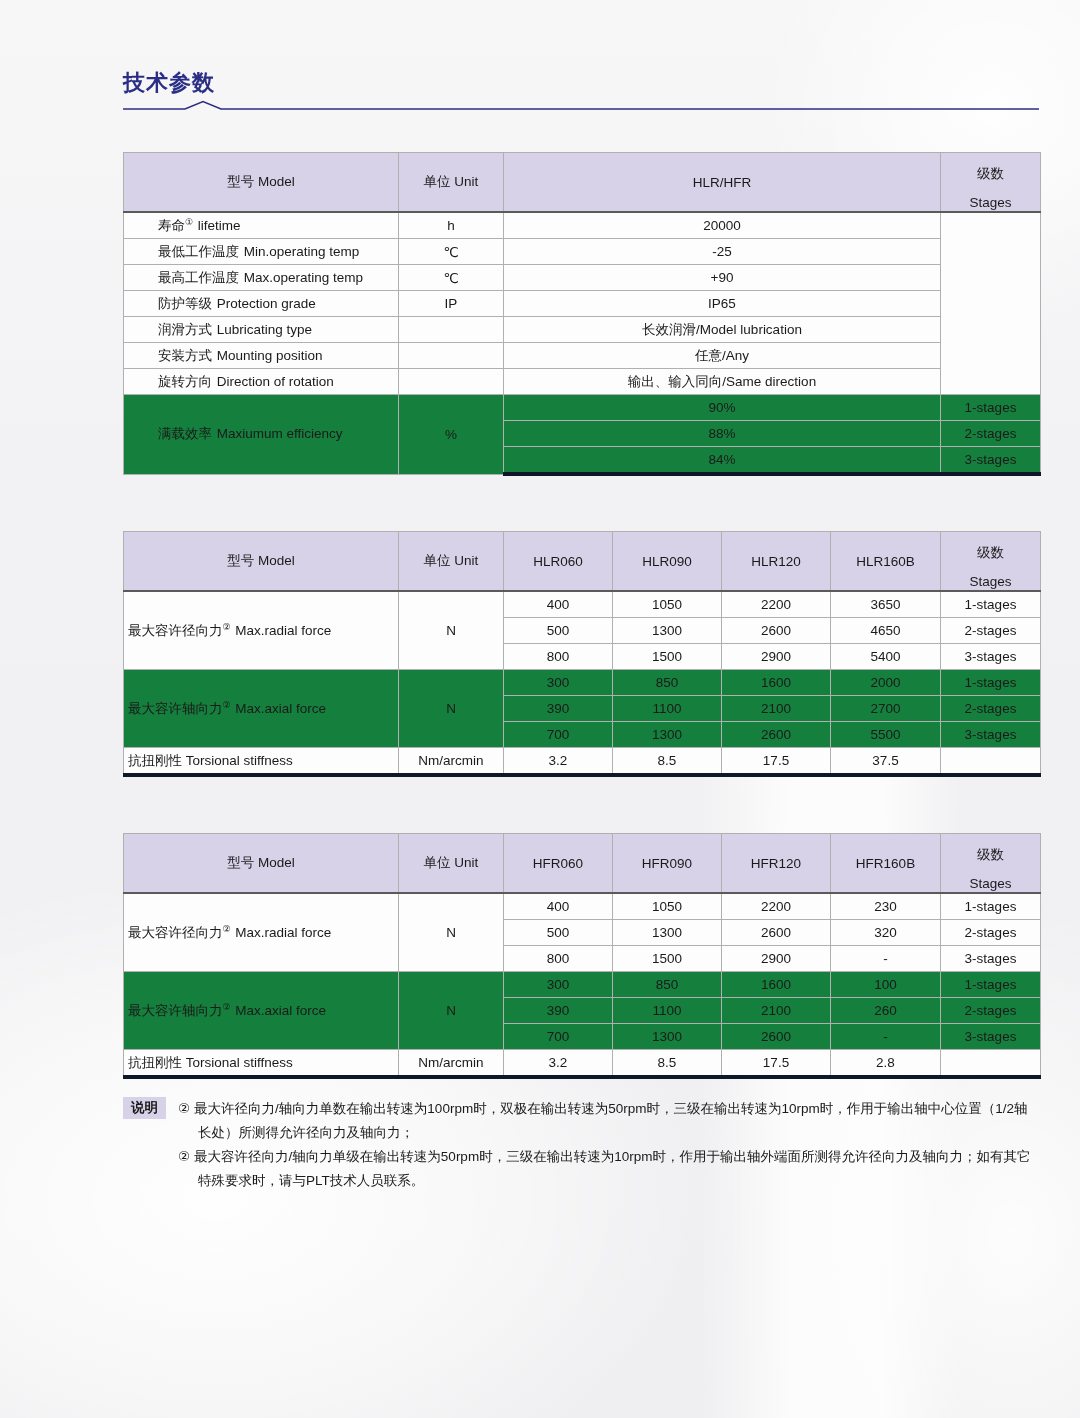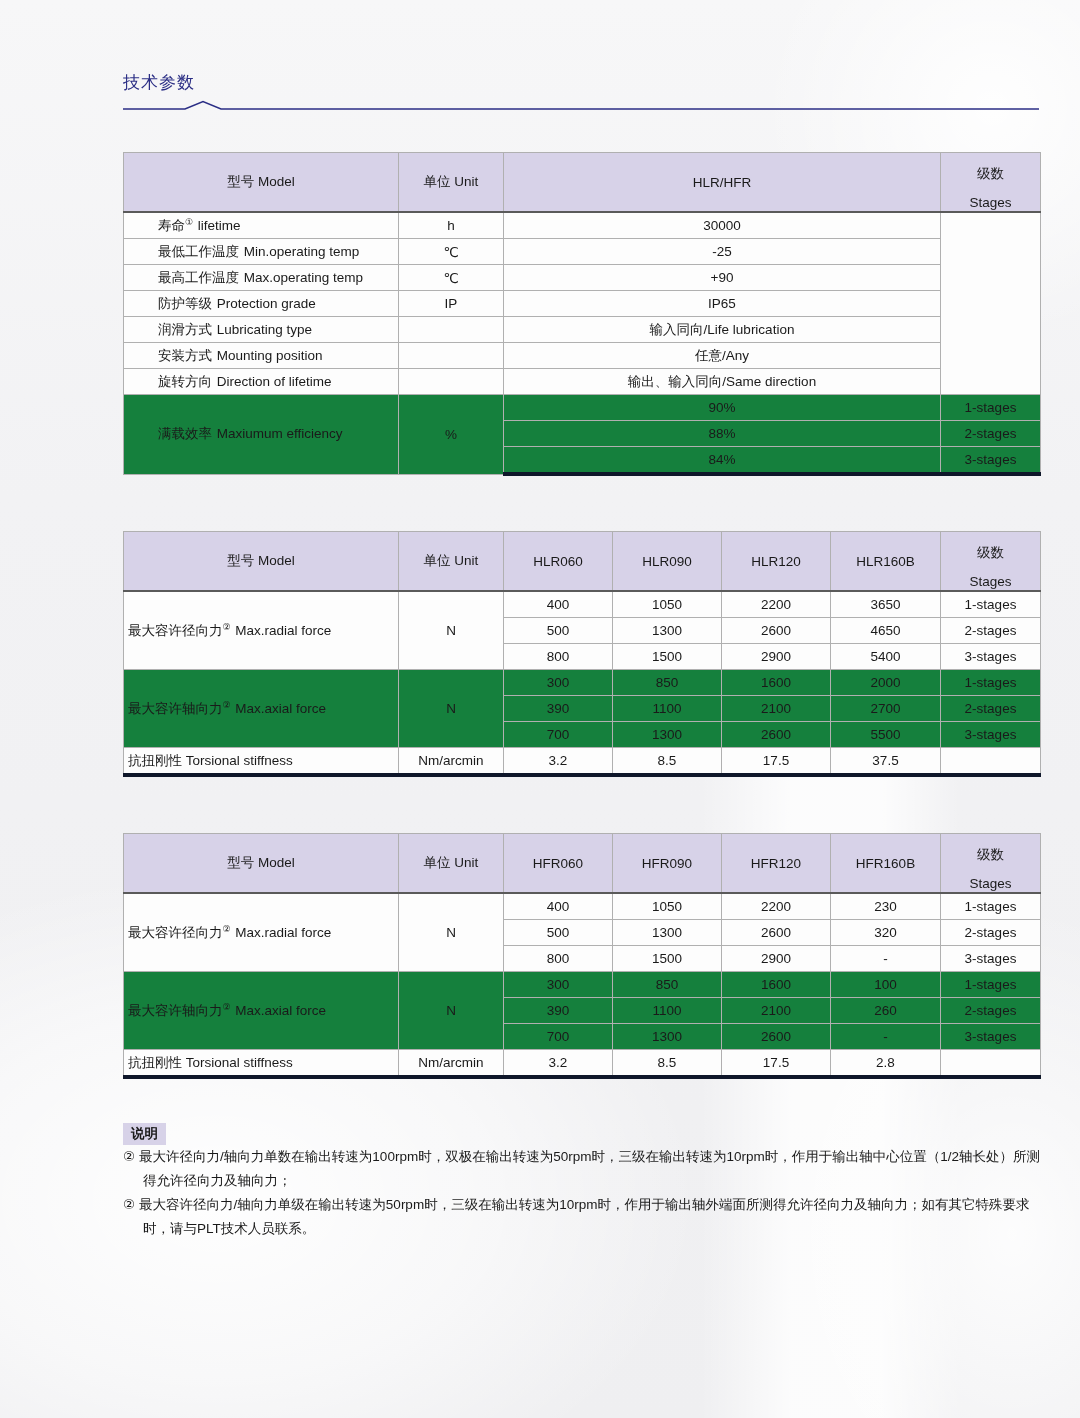--- a/index.html
+++ b/index.html
@@ -15,21 +15,21 @@
        background:radial-gradient(ellipse at 40% 55%,rgba(255,255,255,.95) 0%,rgba(255,255,255,.55) 38%,rgba(255,255,255,0) 68%);}
   .wm2{left:700px;bottom:0;width:260px;height:760px;
        background:linear-gradient(90deg,rgba(255,255,255,0) 0%,rgba(255,255,255,.8) 35%,rgba(255,255,255,.8) 70%,rgba(255,255,255,0) 100%);}
   .wm3{right:-80px;top:-60px;width:420px;height:420px;
        background:radial-gradient(circle at 60% 40%,rgba(255,255,255,.9) 0%,rgba(255,255,255,0) 65%);}
   .wm4{right:-40px;bottom:-40px;width:360px;height:560px;
        background:radial-gradient(ellipse at 70% 60%,rgba(255,255,255,.85) 0%,rgba(255,255,255,0) 70%);}
 
   .content{position:relative;z-index:2;padding:0 40px 0 123px;width:917px;}
 
-  .page-title{margin:68px 0 0 0;font-size:17px;line-height:30px;font-weight:normal;color:#2b2e85;letter-spacing:1px;}
+  .page-title{margin:68px 0 0 0;font-size:22px;line-height:30px;font-weight:bold;color:#2b2e85;letter-spacing:1px;}
   .title-rule{display:block;margin-top:2px;}
 
   table{border-collapse:collapse;table-layout:fixed;width:917px;font-size:13.5px;}
   .t1{margin-top:40px;}
   .t2{margin-top:55px;}
   .t3{margin-top:56px;}
 
   th,td{border:1px solid #b0b0b0;padding:0 4px;text-align:center;font-weight:normal;
         overflow:hidden;white-space:nowrap;}
   thead th{background:#d7d2e8;border-bottom:2px solid #5a5a5a;color:#1a1a1a;}
@@ -37,21 +37,21 @@
   .t2 thead th,.t3 thead th{height:56px;}
   tbody td{background:#fdfdfd;height:25px;}
   .t1 tbody td.eff,.gray td{background:#15803d;}
   td.lbl{text-align:left;padding-left:34px;}
   td.lblc{text-align:left;}
   tr.lastrow td{border-bottom:4px solid #0f172a;}
   sup{font-size:9px;vertical-align:super;line-height:0;}
   .en{margin-left:.35em;}
   .hdr2 span{display:block;line-height:17px;margin-top:12px;}
 
-  .notes{display:flex;margin-top:44px;align-items:flex-start;font-size:13.5px;flex-direction:column;}
+  .notes{display:flex;margin-top:18px;align-items:flex-start;font-size:13.5px;}
   .notes-badge{flex:0 0 auto;background:#d7d2e8;color:#1a1a1a;font-weight:bold;
                padding:2px 8px;margin-right:12px;line-height:18px;}
   .notes-list{flex:1;line-height:24px;}
   .note{padding-left:20px;text-indent:-20px;}
   .note .mk{margin-right:4px;}
 </style>
 </head>
 <body>
 
 <div class="wm wm1"></div>
@@ -81,50 +81,50 @@
         <th class="hdr2">
           <span>级数</span>
           <span>Stages</span>
         </th>
       </tr>
     </thead>
     <tbody>
       <tr>
         <td class="lbl"><span>寿命</span><sup>①</sup><span class="en">lifetime</span></td>
         <td>h</td>
-        <td>30000</td>
+        <td>20000</td>
         <td rowspan="7"></td>
       </tr>
       <tr>
         <td class="lbl"><span>最低工作温度</span><sup></sup><span class="en">Min.operating temp</span></td>
         <td>℃</td>
         <td>-25</td>
       </tr>
       <tr>
         <td class="lbl"><span>最高工作温度</span><sup></sup><span class="en">Max.operating temp</span></td>
         <td>℃</td>
         <td>+90</td>
       </tr>
       <tr>
         <td class="lbl"><span>防护等级</span><sup></sup><span class="en">Protection grade</span></td>
         <td>IP</td>
         <td>IP65</td>
       </tr>
       <tr>
         <td class="lbl"><span>润滑方式</span><sup></sup><span class="en">Lubricating type</span></td>
         <td></td>
-        <td>输入同向/Life lubrication</td>
+        <td>长效润滑/Model lubrication</td>
       </tr>
       <tr>
         <td class="lbl"><span>安装方式</span><sup></sup><span class="en">Mounting position</span></td>
         <td></td>
         <td>任意/Any</td>
       </tr>
       <tr>
-        <td class="lbl"><span>旋转方向</span><sup></sup><span class="en">Direction of lifetime</span></td>
+        <td class="lbl"><span>旋转方向</span><sup></sup><span class="en">Direction of rotation</span></td>
         <td></td>
         <td>输出、输入同向/Same direction</td>
       </tr>
       <tr>
         <td class="lbl eff" rowspan="3"><span>满载效率</span><span class="en">Maxiumum efficiency</span></td>
         <td class="eff" rowspan="3">%</td>
         <td class="eff">90%</td>
         <td class="eff">1-stages</td>
       </tr>
       <tr>

